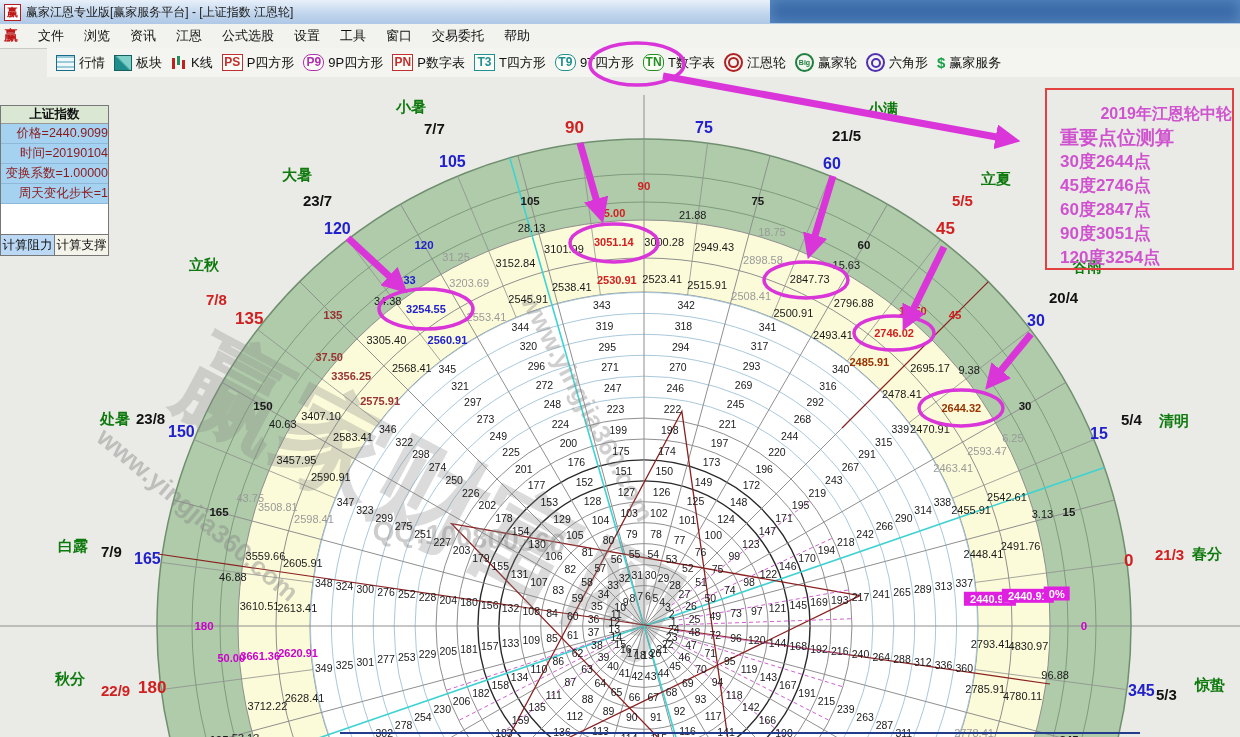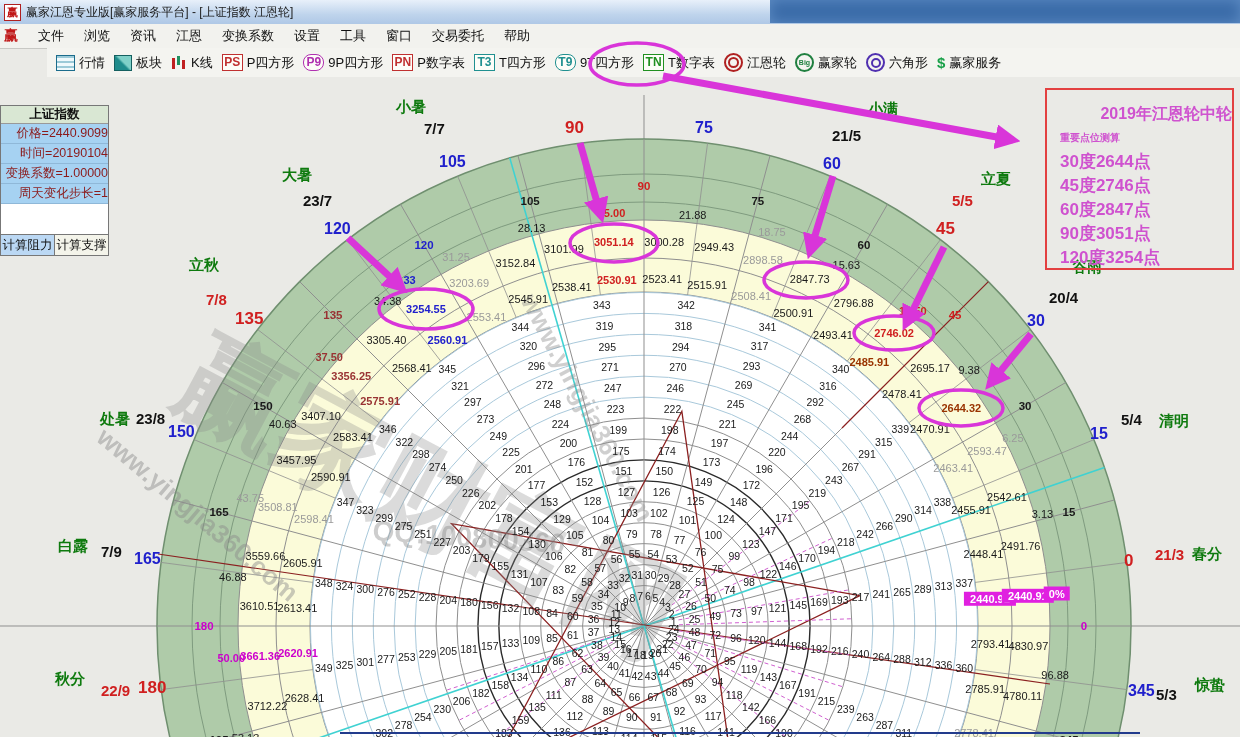--- a/index.html
+++ b/index.html
@@ -88,21 +88,21 @@
     <span>赢家江恩专业版[赢家服务平台] - [上证指数 江恩轮]</span>
     <div id="title-blur"></div>
   </div>
 
   <div id="menubar">
     <span id="menu-logo">赢</span>
   <span class="menu-item">文件</span>
       <span class="menu-item">浏览</span>
       <span class="menu-item">资讯</span>
       <span class="menu-item">江恩</span>
-      <span class="menu-item">变换系数</span>
+      <span class="menu-item">公式选股</span>
       <span class="menu-item">设置</span>
       <span class="menu-item">工具</span>
       <span class="menu-item">窗口</span>
       <span class="menu-item">交易委托</span>
       <span class="menu-item">帮助</span>
     </div>
 
   <div id="toolbar1">
       <span class="tb1-item">
         <span class="ico">
@@ -151,21 +151,21 @@
         <span>T四方形</span>
       </span>
       <span class="tb1-item">
         <span class="ico">
           <span class="badge" style="border-color: rgb(32, 144, 144); color: rgb(32, 144, 144); border-radius: 8px;">T9</span>
         </span>
         <span>9T四方形</span>
       </span>
       <span class="tb1-item">
         <span class="ico">
-          <span class="badge" style="border-color: rgb(32, 144, 32); color: rgb(32, 144, 32);">TN</span>
+          <span class="badge" style="border-color: rgb(32, 144, 32); color: rgb(32, 144, 32); border-radius: 7px;">TN</span>
         </span>
         <span>T数字表</span>
       </span>
       <span class="tb1-item">
         <span class="ico">
           <span class="ico-wheel"></span>
         </span>
         <span>江恩轮</span>
       </span>
       <span class="tb1-item">
@@ -769,21 +769,21 @@
         <div class="row">周天变化步长=1</div>
       </div>
     <div class="btns">
       <div class="b1">计算阻力</div>
       <div class="b2">计算支撑</div>
     </div>
   </div>
 
   <div id="redbox">
       <div style="font-size: 16px; text-align: right;">2019年江恩轮中轮</div>
-      <div style="font-size: 10px;">重要点位测算</div>
+      <div style="font-size: 19px;">重要点位测算</div>
       <div>30度2644点</div>
       <div>45度2746点</div>
       <div>60度2847点</div>
       <div>90度3051点</div>
       <div>120度3254点</div>
     </div>
 
   <div id="overlay-holder">
     <svg id="overlay-svg" width="1240" height="737" viewBox="0 0 1240 737">
         <defs>

